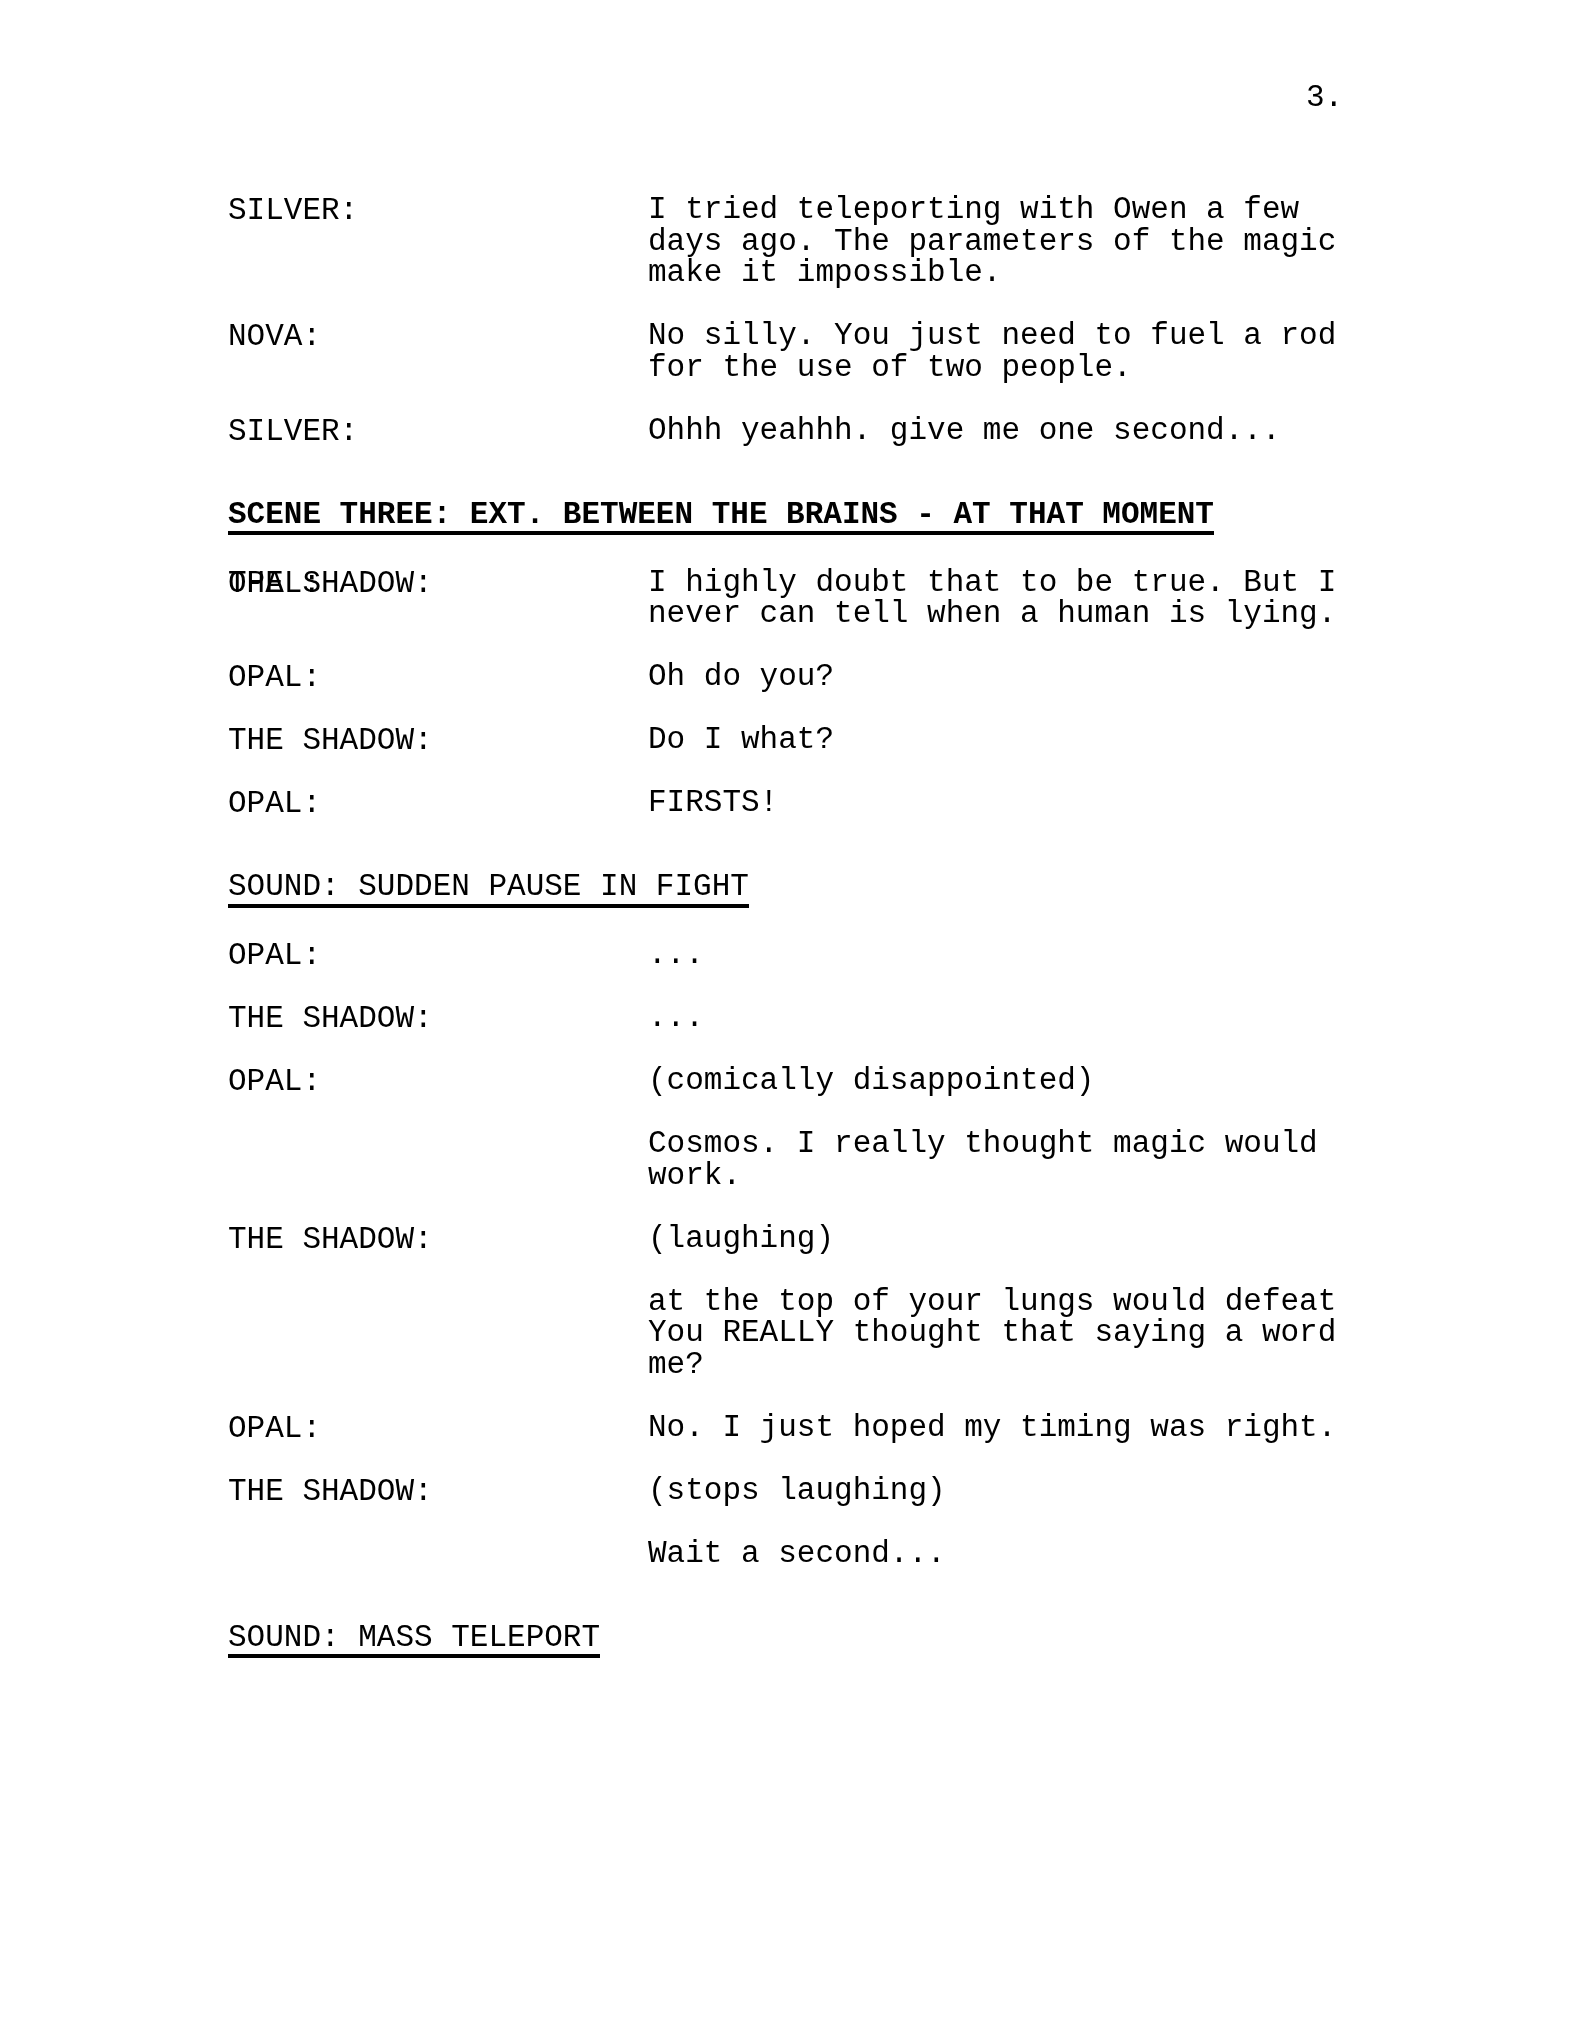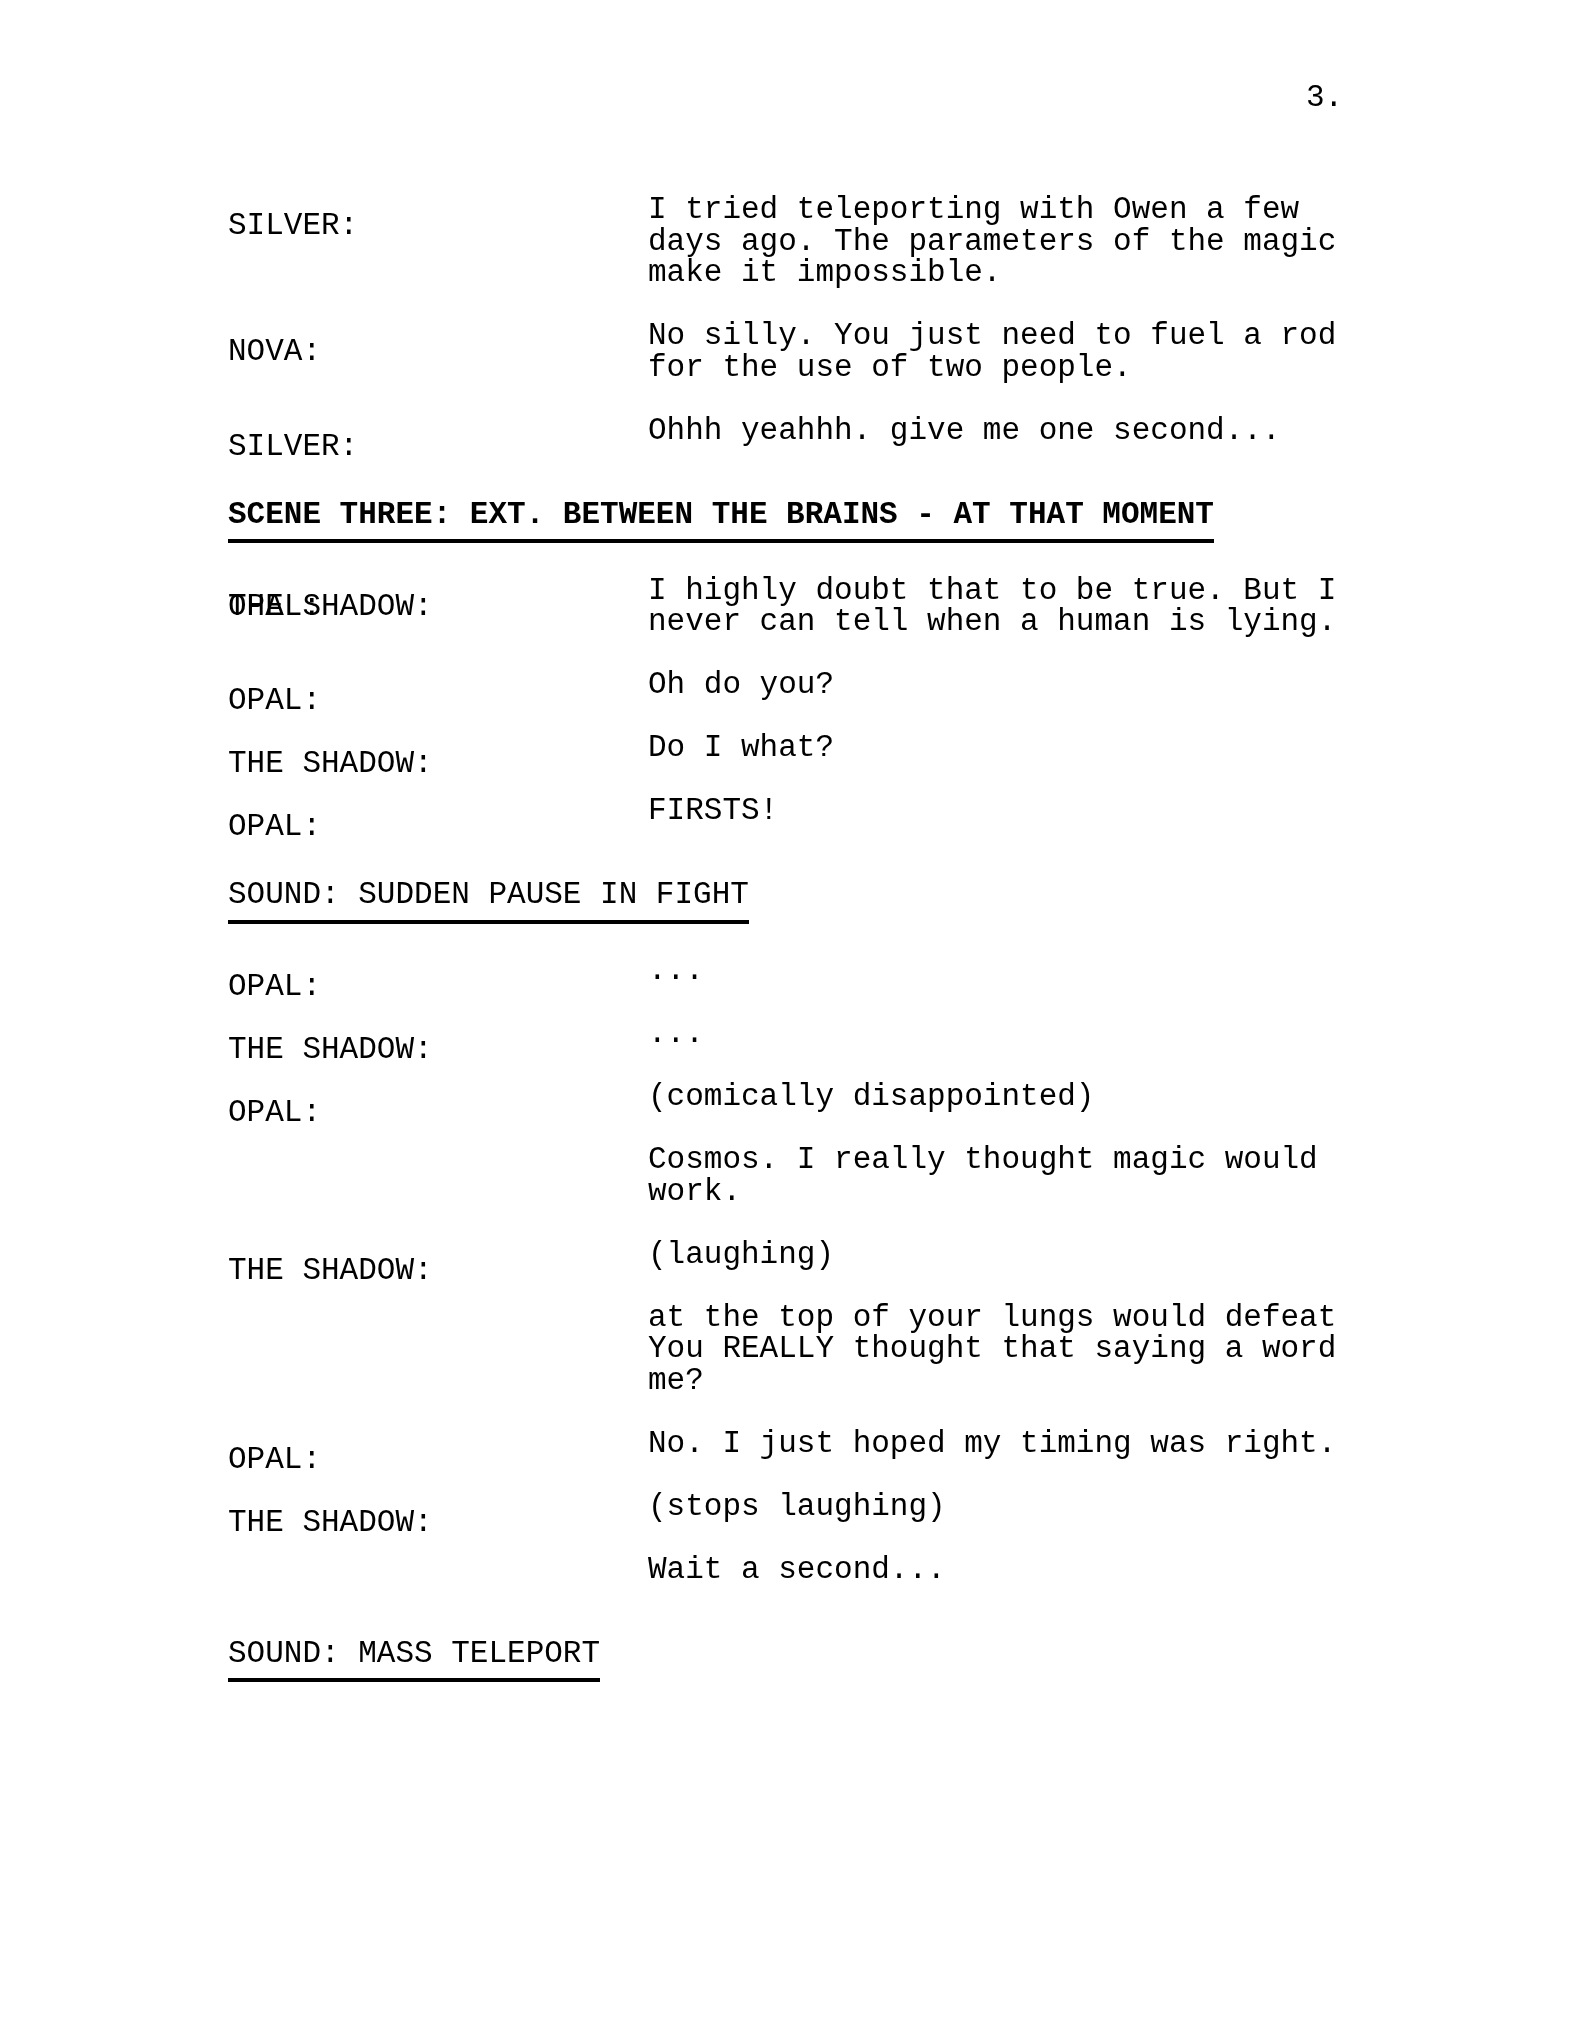--- a/index.html
+++ b/index.html
@@ -30,34 +30,34 @@
     left: 228px;
     width: 1190px;
   }
   .block {
     position: relative;
     margin: 0 0 31.5px 0;
   }
   .speaker {
     position: absolute;
     left: 0;
-    top: 16px;
+    top: 1px;
     white-space: pre;
   }
   .speech {
     margin-left: 420px;
     white-space: pre;
   }
   .line { white-space: pre; }
   .heading { margin-top: 52.5px; }
   .heading .heading-text {
     display: inline-block;
     white-space: pre;
     border-bottom: 4px solid #000000;
-    padding-bottom: 9px;
+    padding-bottom: 1px;
   }
   .heading.scene .heading-text { font-weight: bold; }
   .heading.sound .heading-text { font-weight: normal; }
 </style>
 </head>
 <body>
 
 <div class="page">
   <div class="page-number">3.</div>
   <main class="script-body" id="blocks">

